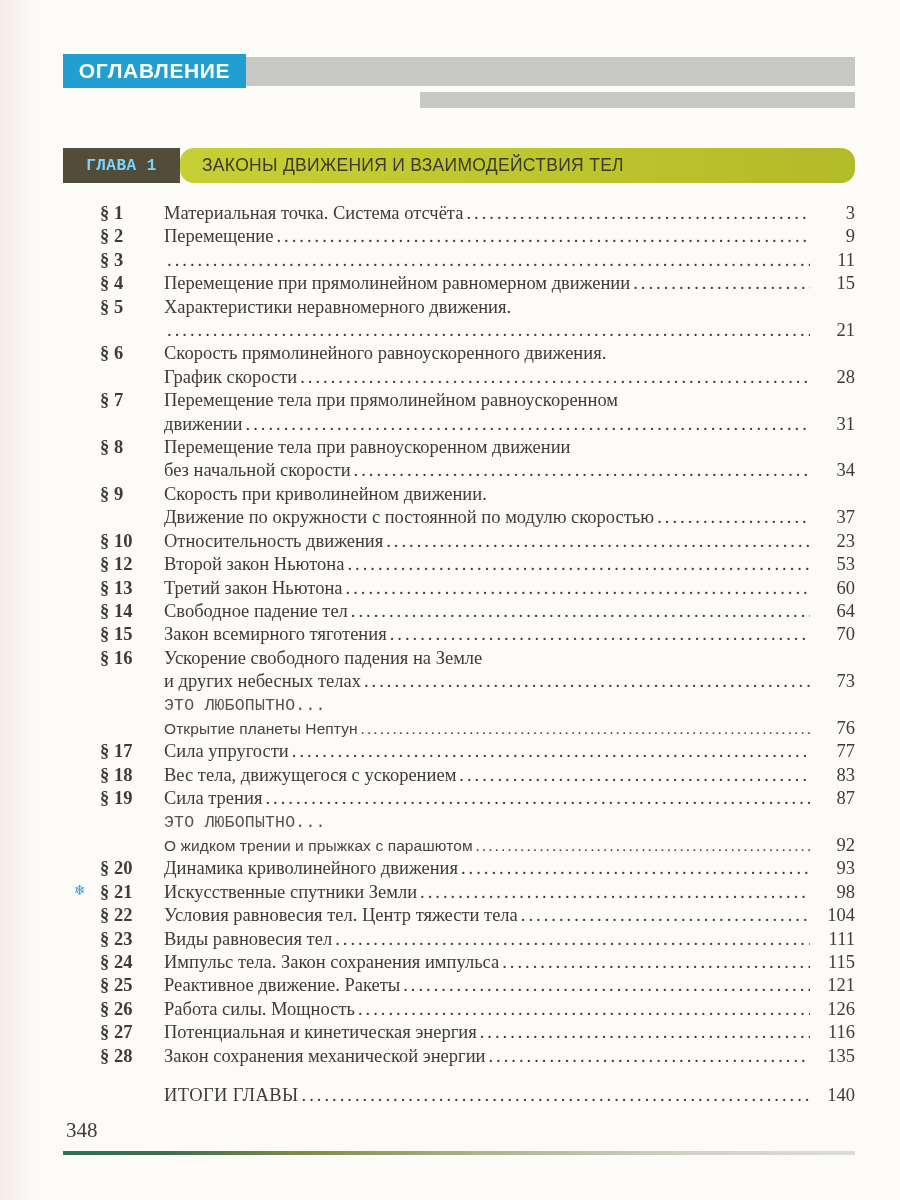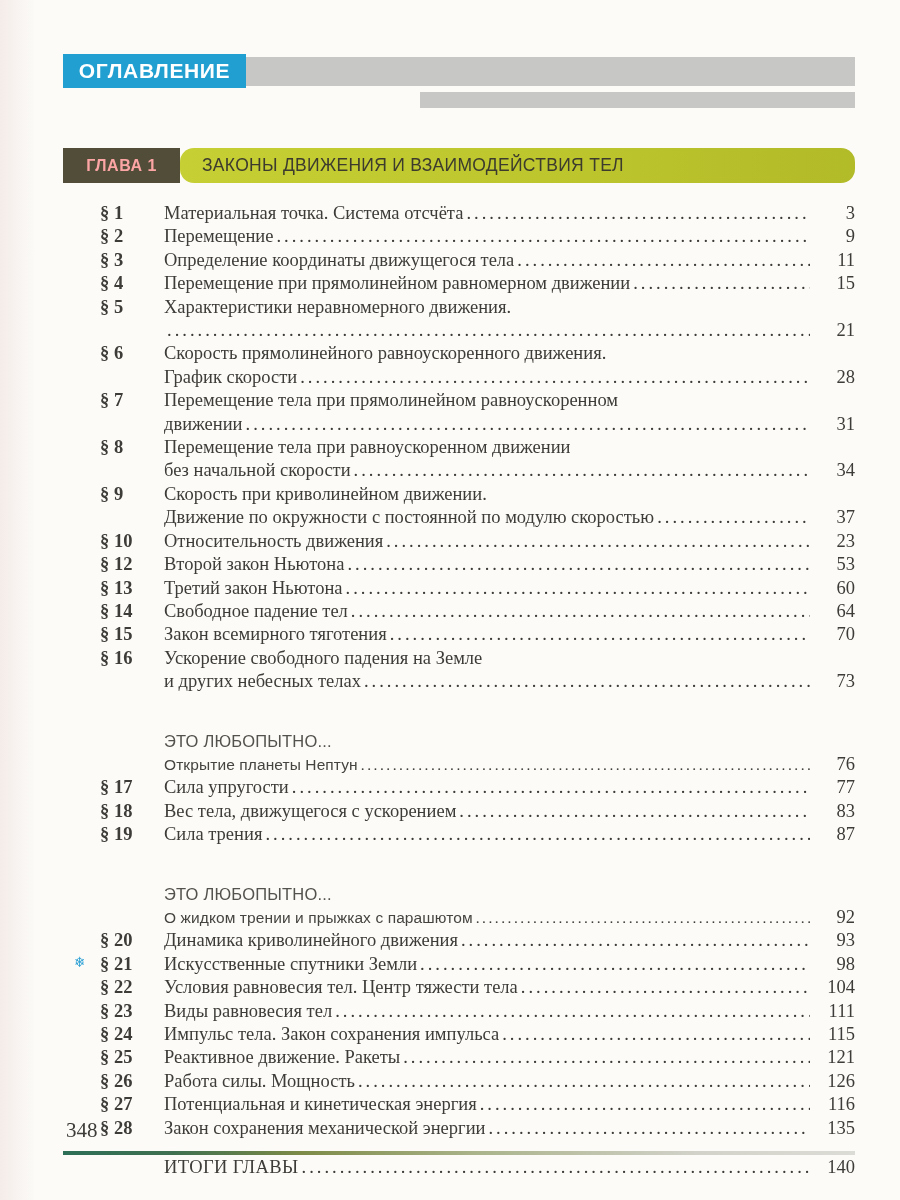--- a/index.html
+++ b/index.html
@@ -23,22 +23,22 @@
     font-family:"Liberation Sans",sans-serif;font-weight:bold;
     font-size:21px;letter-spacing:.6px;
     display:flex;align-items:center;justify-content:center;text-align:right;
   }
   .bar-top{position:absolute;left:183px;right:0;top:3px;height:29px;background:#c7c7c5;}
   .bar-bottom{position:absolute;left:357px;right:0;top:38px;height:16px;background:#c7c7c5;}
 
   
   .chapter{position:absolute;top:148px;left:63px;right:45px;height:35px;display:flex;}
   .chapter-label{
-    flex:0 0 117px;background:#524d39;color:#fca5a5;
-    font-family:Liberation Sans, sans-serif;font-weight:bold;font-size:16px;
+    flex:0 0 117px;background:#524d39;color:#7dd3fc;
+    font-family:Liberation Mono, monospace;font-weight:bold;font-size:16px;
     letter-spacing:.5px;display:flex;align-items:center;justify-content:center;
   }
   .chapter-title{
     flex:1;background:linear-gradient(90deg,#c6cf33 0%,#bcc52c 60%,#b2bb28 100%);
     color:#3c3b2e;font-family:"Liberation Sans",sans-serif;font-size:17.5px;
     letter-spacing:.3px;display:flex;align-items:center;padding-left:22px;border-radius:14px;
   }
 
   
   .toc{position:absolute;top:202px;left:100px;right:45px;}
@@ -55,21 +55,21 @@
   }
   .text{flex:0 0 auto;white-space:nowrap;}
   .dots{flex:1 1 0;min-width:8px;overflow:hidden;white-space:nowrap;margin:0 3px;}
   .dots::after{
     content:"..........................................................................................................................................";
     letter-spacing:3px;
   }
   .pg{flex:0 0 42px;text-align:right;font-family:"Liberation Serif",serif;font-size:18.5px;}
 
   .entry.note-heading .text{
-    font-family:Liberation Sans, sans-serif;font-size:16.5px;color:#53524c;letter-spacing:.2px;margin-top:36px;
+    font-family:Liberation Mono, monospace;font-size:16.5px;color:#53524c;letter-spacing:.2px;
   }
   .entry.note-item .line{font-size:15.5px;}
   .entry.note-item .text{
     font-family:"Liberation Sans",sans-serif;color:#45443f;letter-spacing:.1px;
   }
   .entry.note-item .dots::after{letter-spacing:2.5px;}
   .entry.summary{margin-top:16px;}
   .entry.summary .text{letter-spacing:.4px;}
 
   
@@ -108,21 +108,20 @@
         <div class="line">
           <span class="num">§ 2</span>
           <span class="text">Перемещение</span>
           <span class="dots"></span>
           <span class="pg">9</span>
         </div>
       </div>
       <div class="entry para">
         <div class="line">
           <span class="num">§ 3</span>
-          <span class="text">Определение координаты движущегося тела</span>
           <span class="dots"></span>
           <span class="pg">11</span>
         </div>
       </div>
       <div class="entry para">
         <div class="line">
           <span class="num">§ 4</span>
           <span class="text">Перемещение при прямолинейном равномерном движении</span>
           <span class="dots"></span>
           <span class="pg">15</span>

